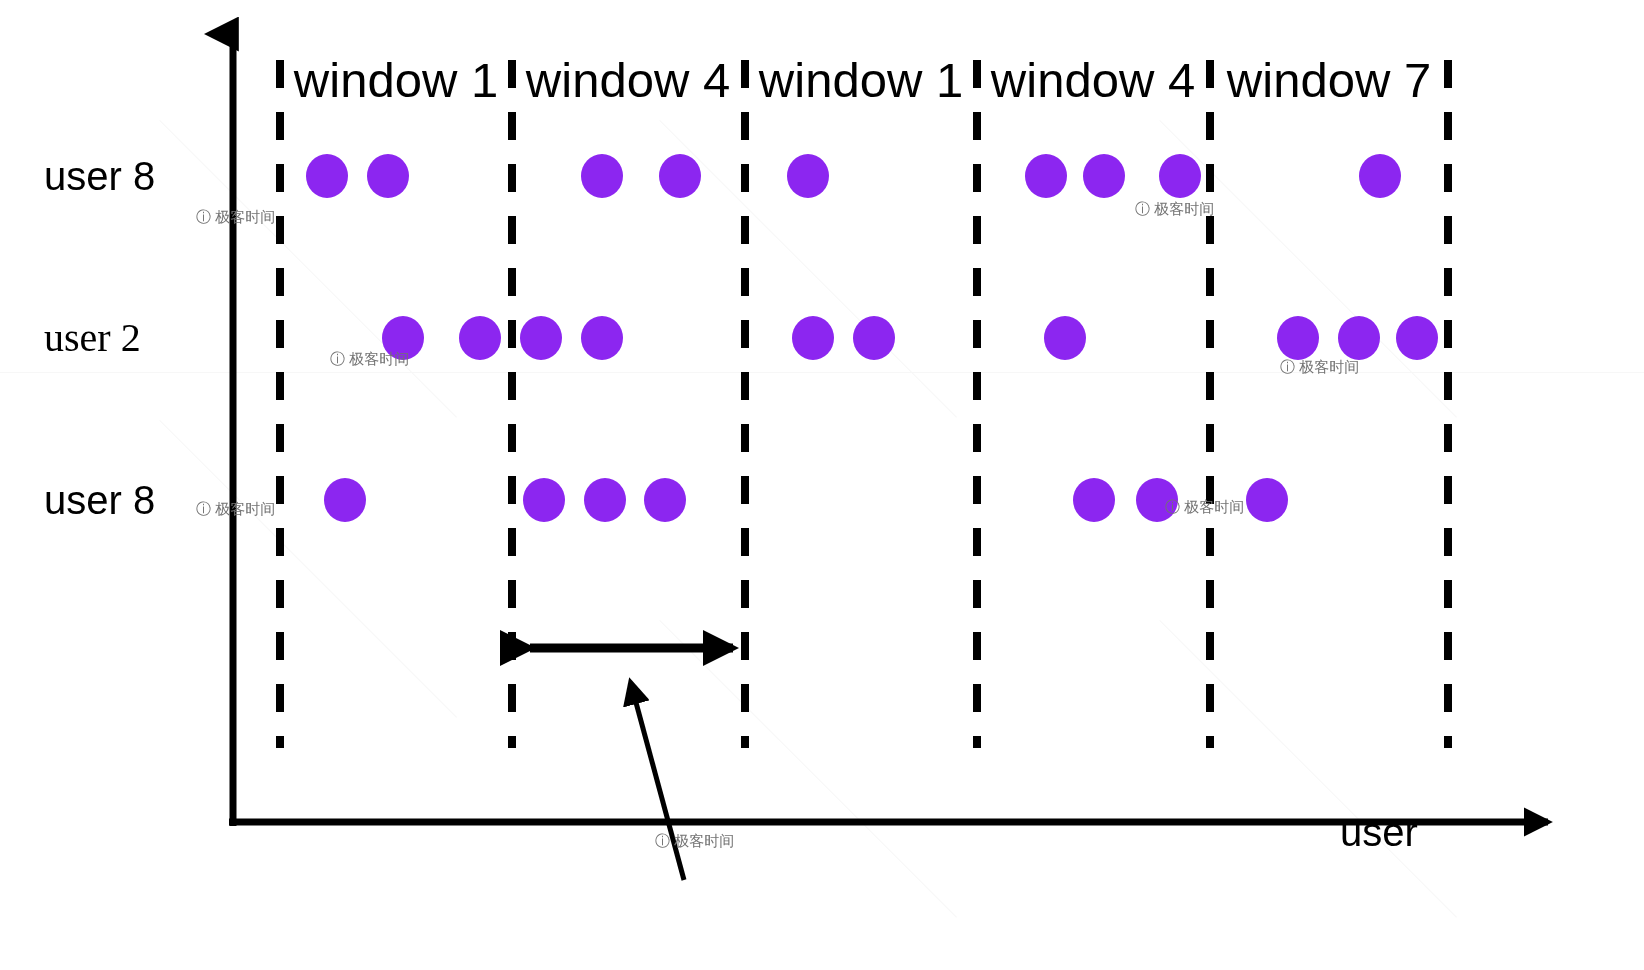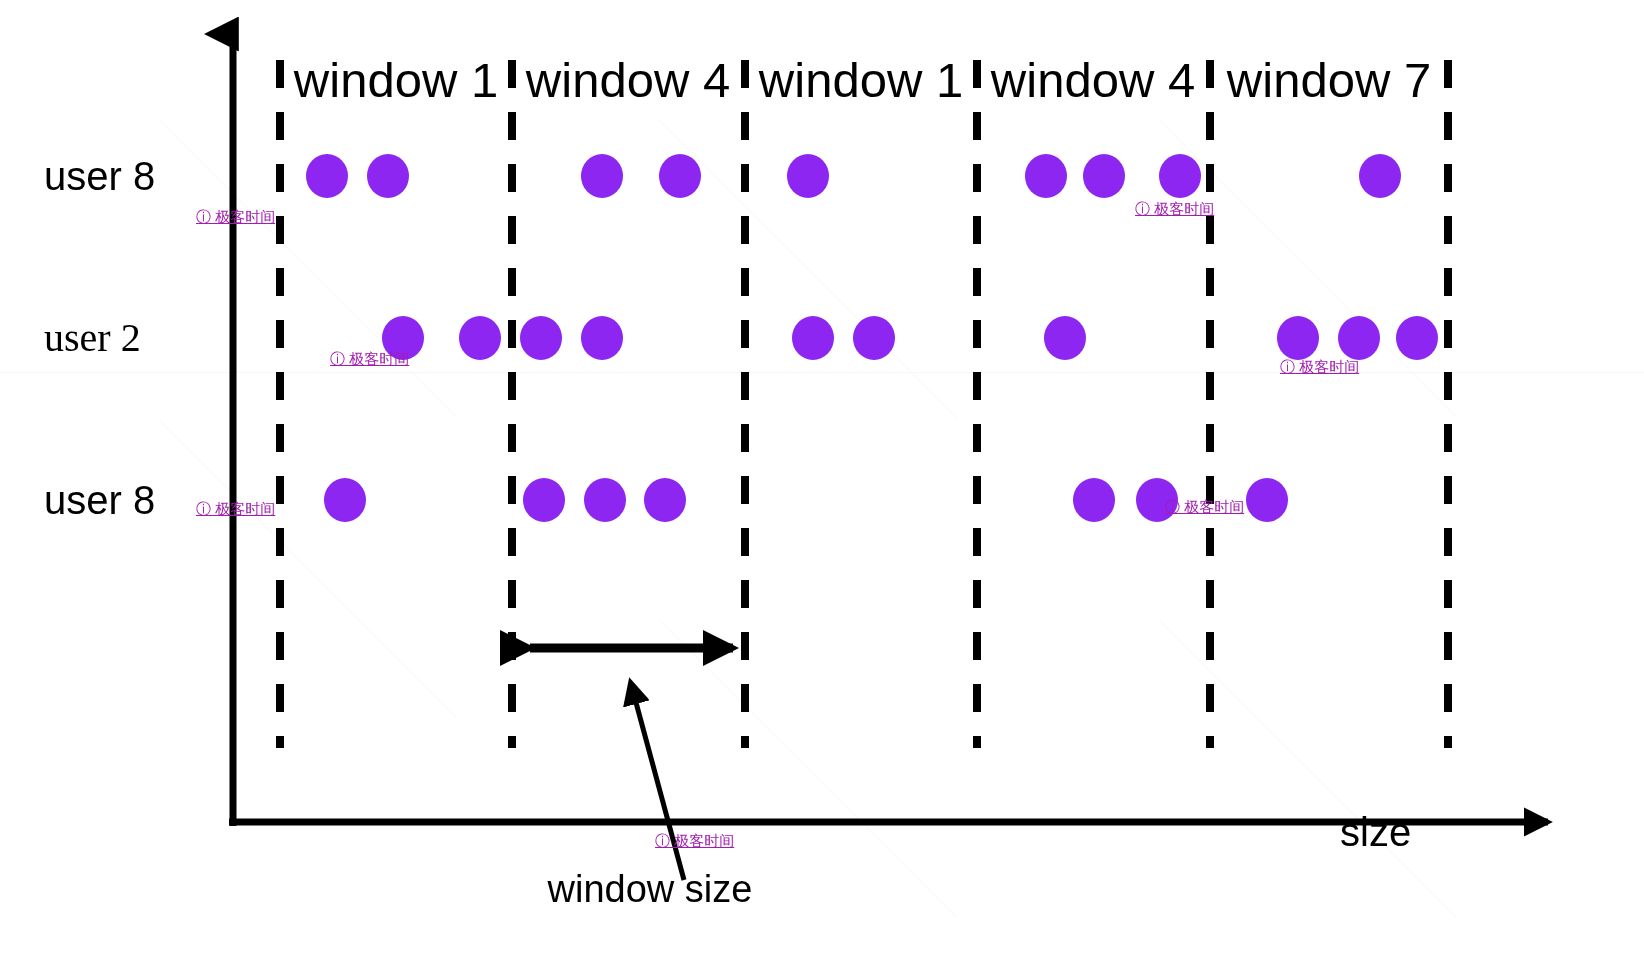--- a/index.html
+++ b/index.html
@@ -65,27 +65,26 @@
   }
   .axis-label {
     font-size: 40px;
   }
   .annot-label {
     font-size: 38px;
     transform: translateX(-50%);
   }
   .watermark {
     position: absolute;
-    color: #a21caf;
+    color: #737373;
     font-size: 15px;
     font-family: "Liberation Sans", sans-serif;
     white-space: nowrap;
     user-select: none;
     pointer-events: none;
-    text-decoration: underline;
   }
   .wm-diag {
     position: absolute;
     border-top: 1px solid #f7f7f7;
     transform-origin: 0 0;
     pointer-events: none;
   }
 </style>
 </head>
 <body>
@@ -166,23 +165,22 @@
   <div class="lbl win-label" style="left:396px; top:56px;">window 1</div>
   <div class="lbl win-label" style="left:628px; top:56px;">window 4</div>
   <div class="lbl win-label" style="left:861px; top:56px;">window 1</div>
   <div class="lbl win-label" style="left:1093px; top:56px;text-align:center;">window 4</div>
   <div class="lbl win-label" style="left:1329px; top:56px;">window 7</div>
 
   <div class="lbl user-label" style="left:44px; top:176px;">user 8</div>
   <div class="lbl user-label" style="left:44px; top:338px;font-family:Liberation Serif, serif;">user 2</div>
   <div class="lbl user-label" style="left:44px; top:500px;">user 8</div>
 
-  <div class="lbl axis-label" style="left:1340px; top:812px;">size</div>
+  <div class="lbl axis-label" style="left:1340px; top:812px;">user</div>
 
-  <div class="lbl annot-label" style="left:650px; top:870px;">window size</div>
 
   <div id="wm-layer">
       <div class="watermark" style="left: 196px; top: 208px;">ⓘ 极客时间</div>
       <div class="watermark" style="left: 330px; top: 350px;">ⓘ 极客时间</div>
       <div class="watermark" style="left: 196px; top: 500px;">ⓘ 极客时间</div>
       <div class="watermark" style="left: 1135px; top: 200px;">ⓘ 极客时间</div>
       <div class="watermark" style="left: 1280px; top: 358px;">ⓘ 极客时间</div>
       <div class="watermark" style="left: 1165px; top: 498px;">ⓘ 极客时间</div>
       <div class="watermark" style="left: 655px; top: 832px;">ⓘ 极客时间</div>
     </div>

